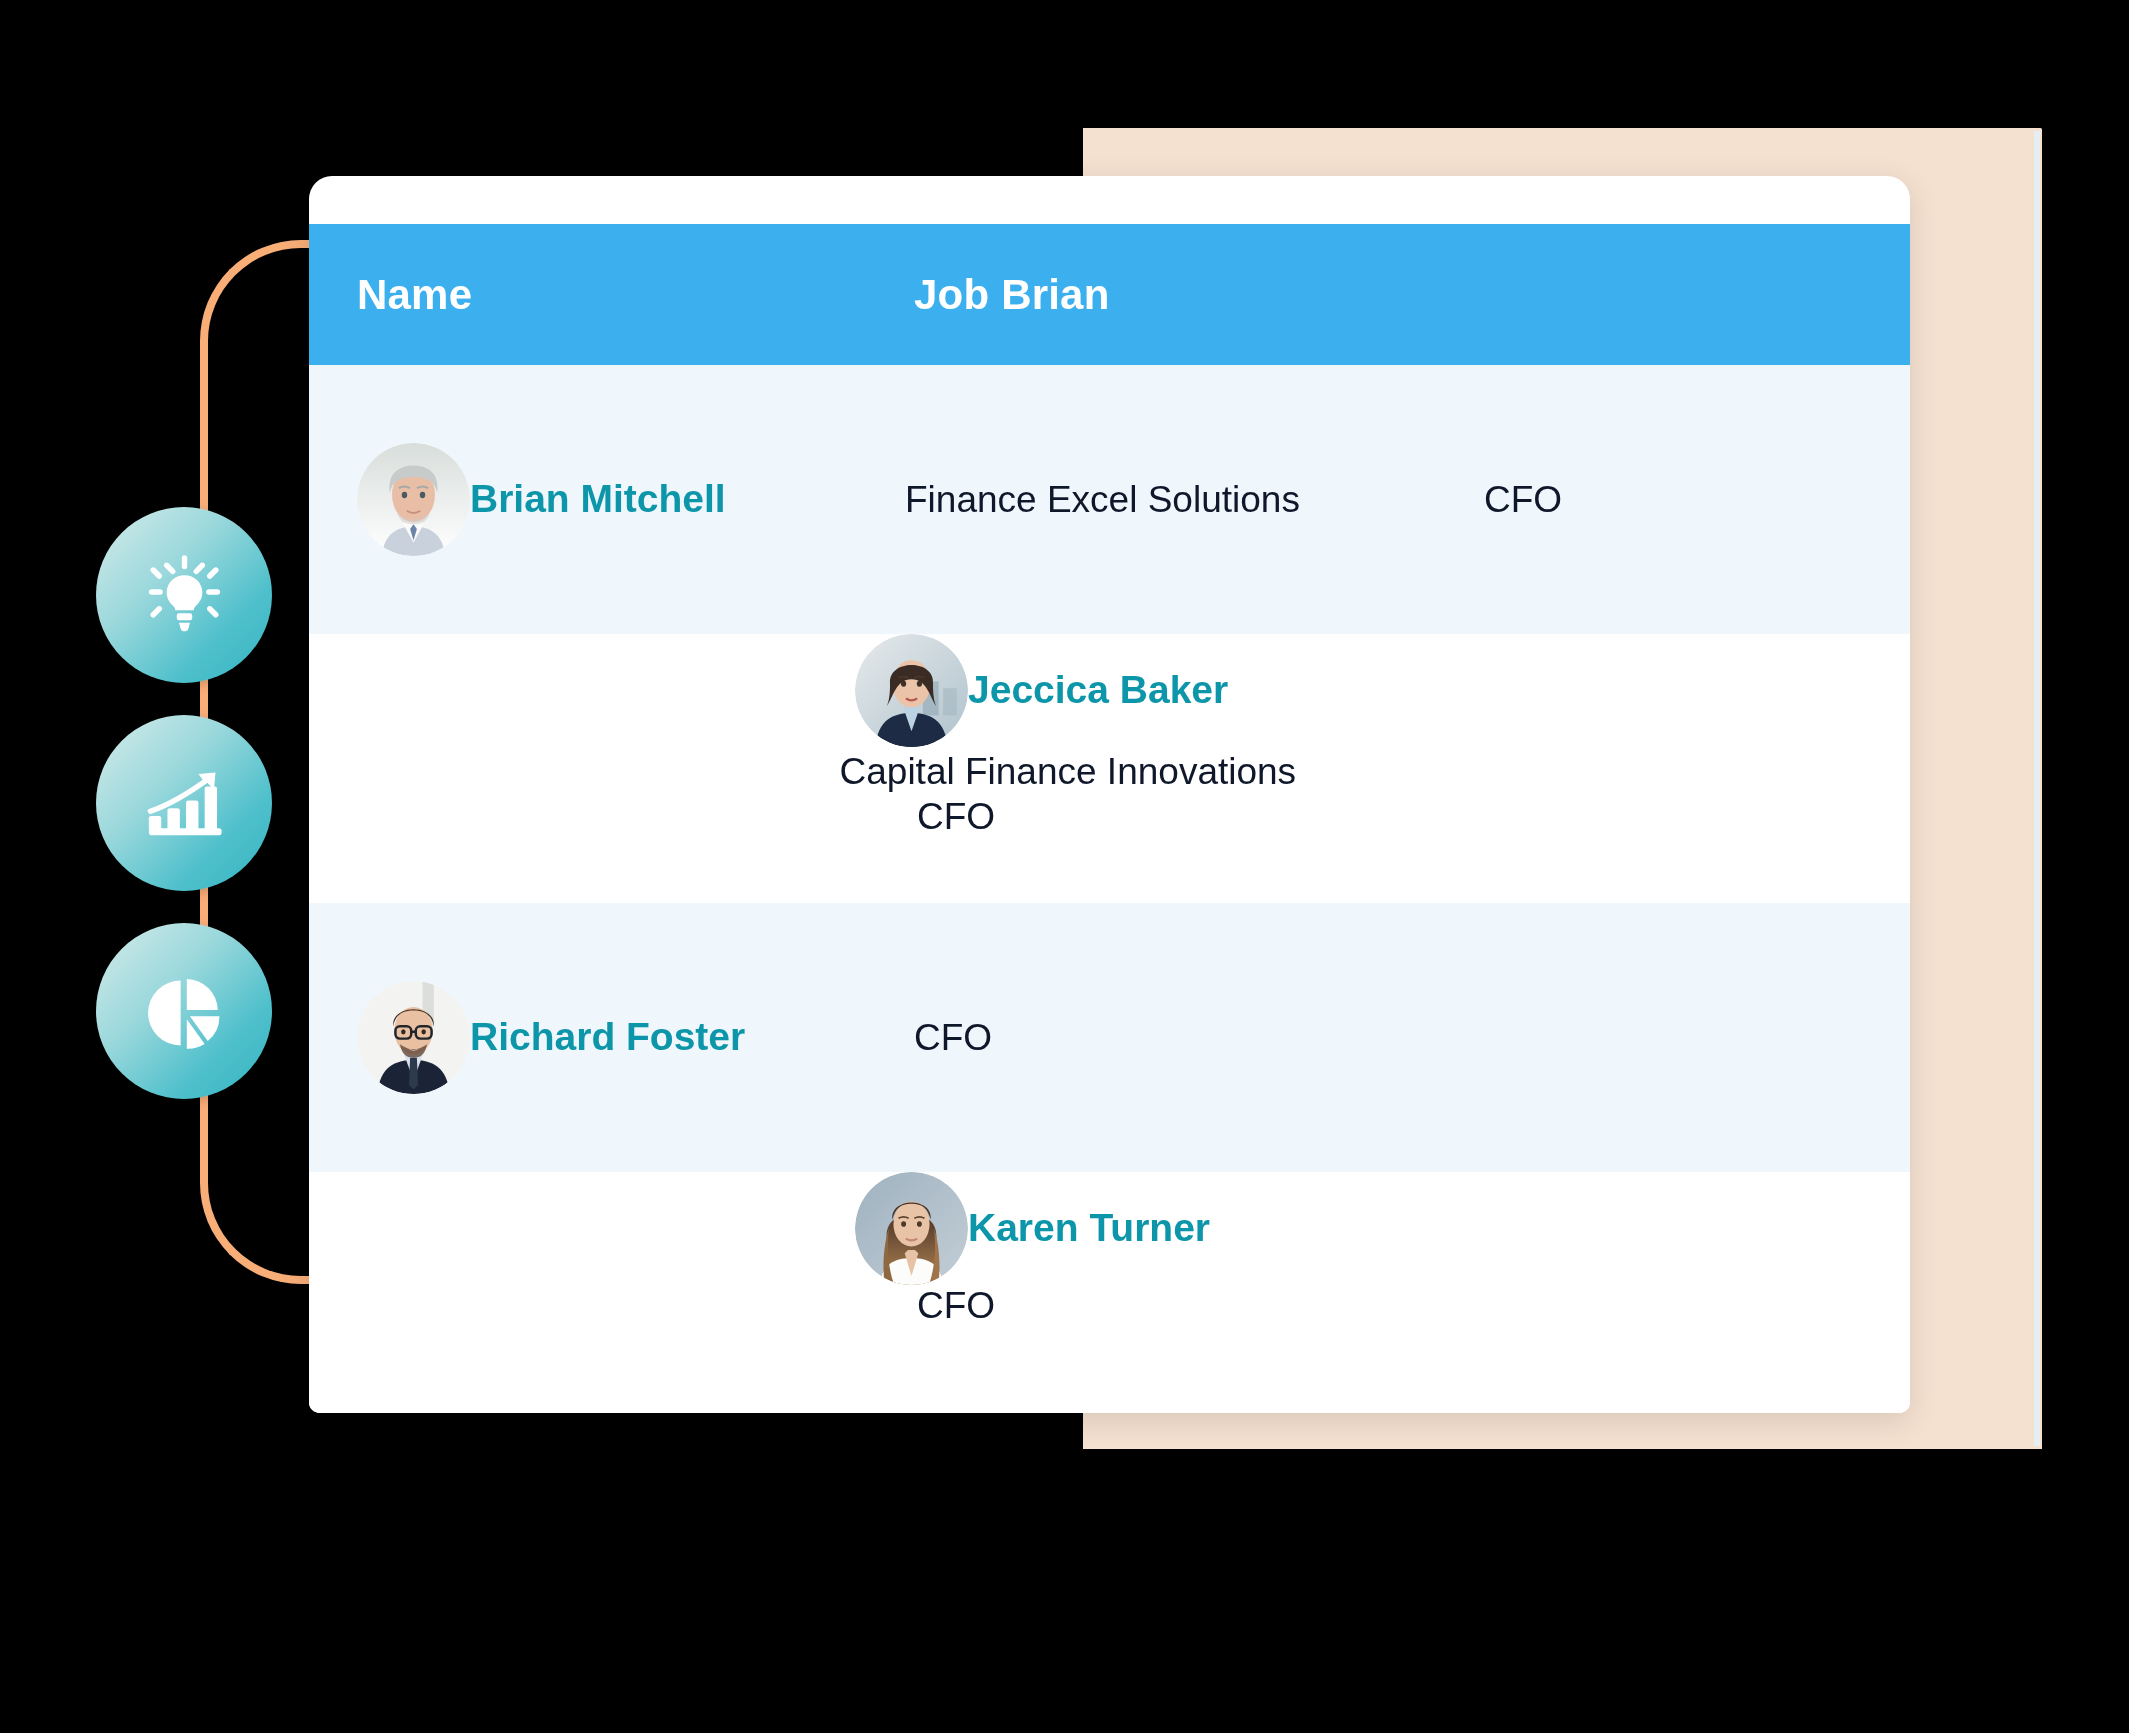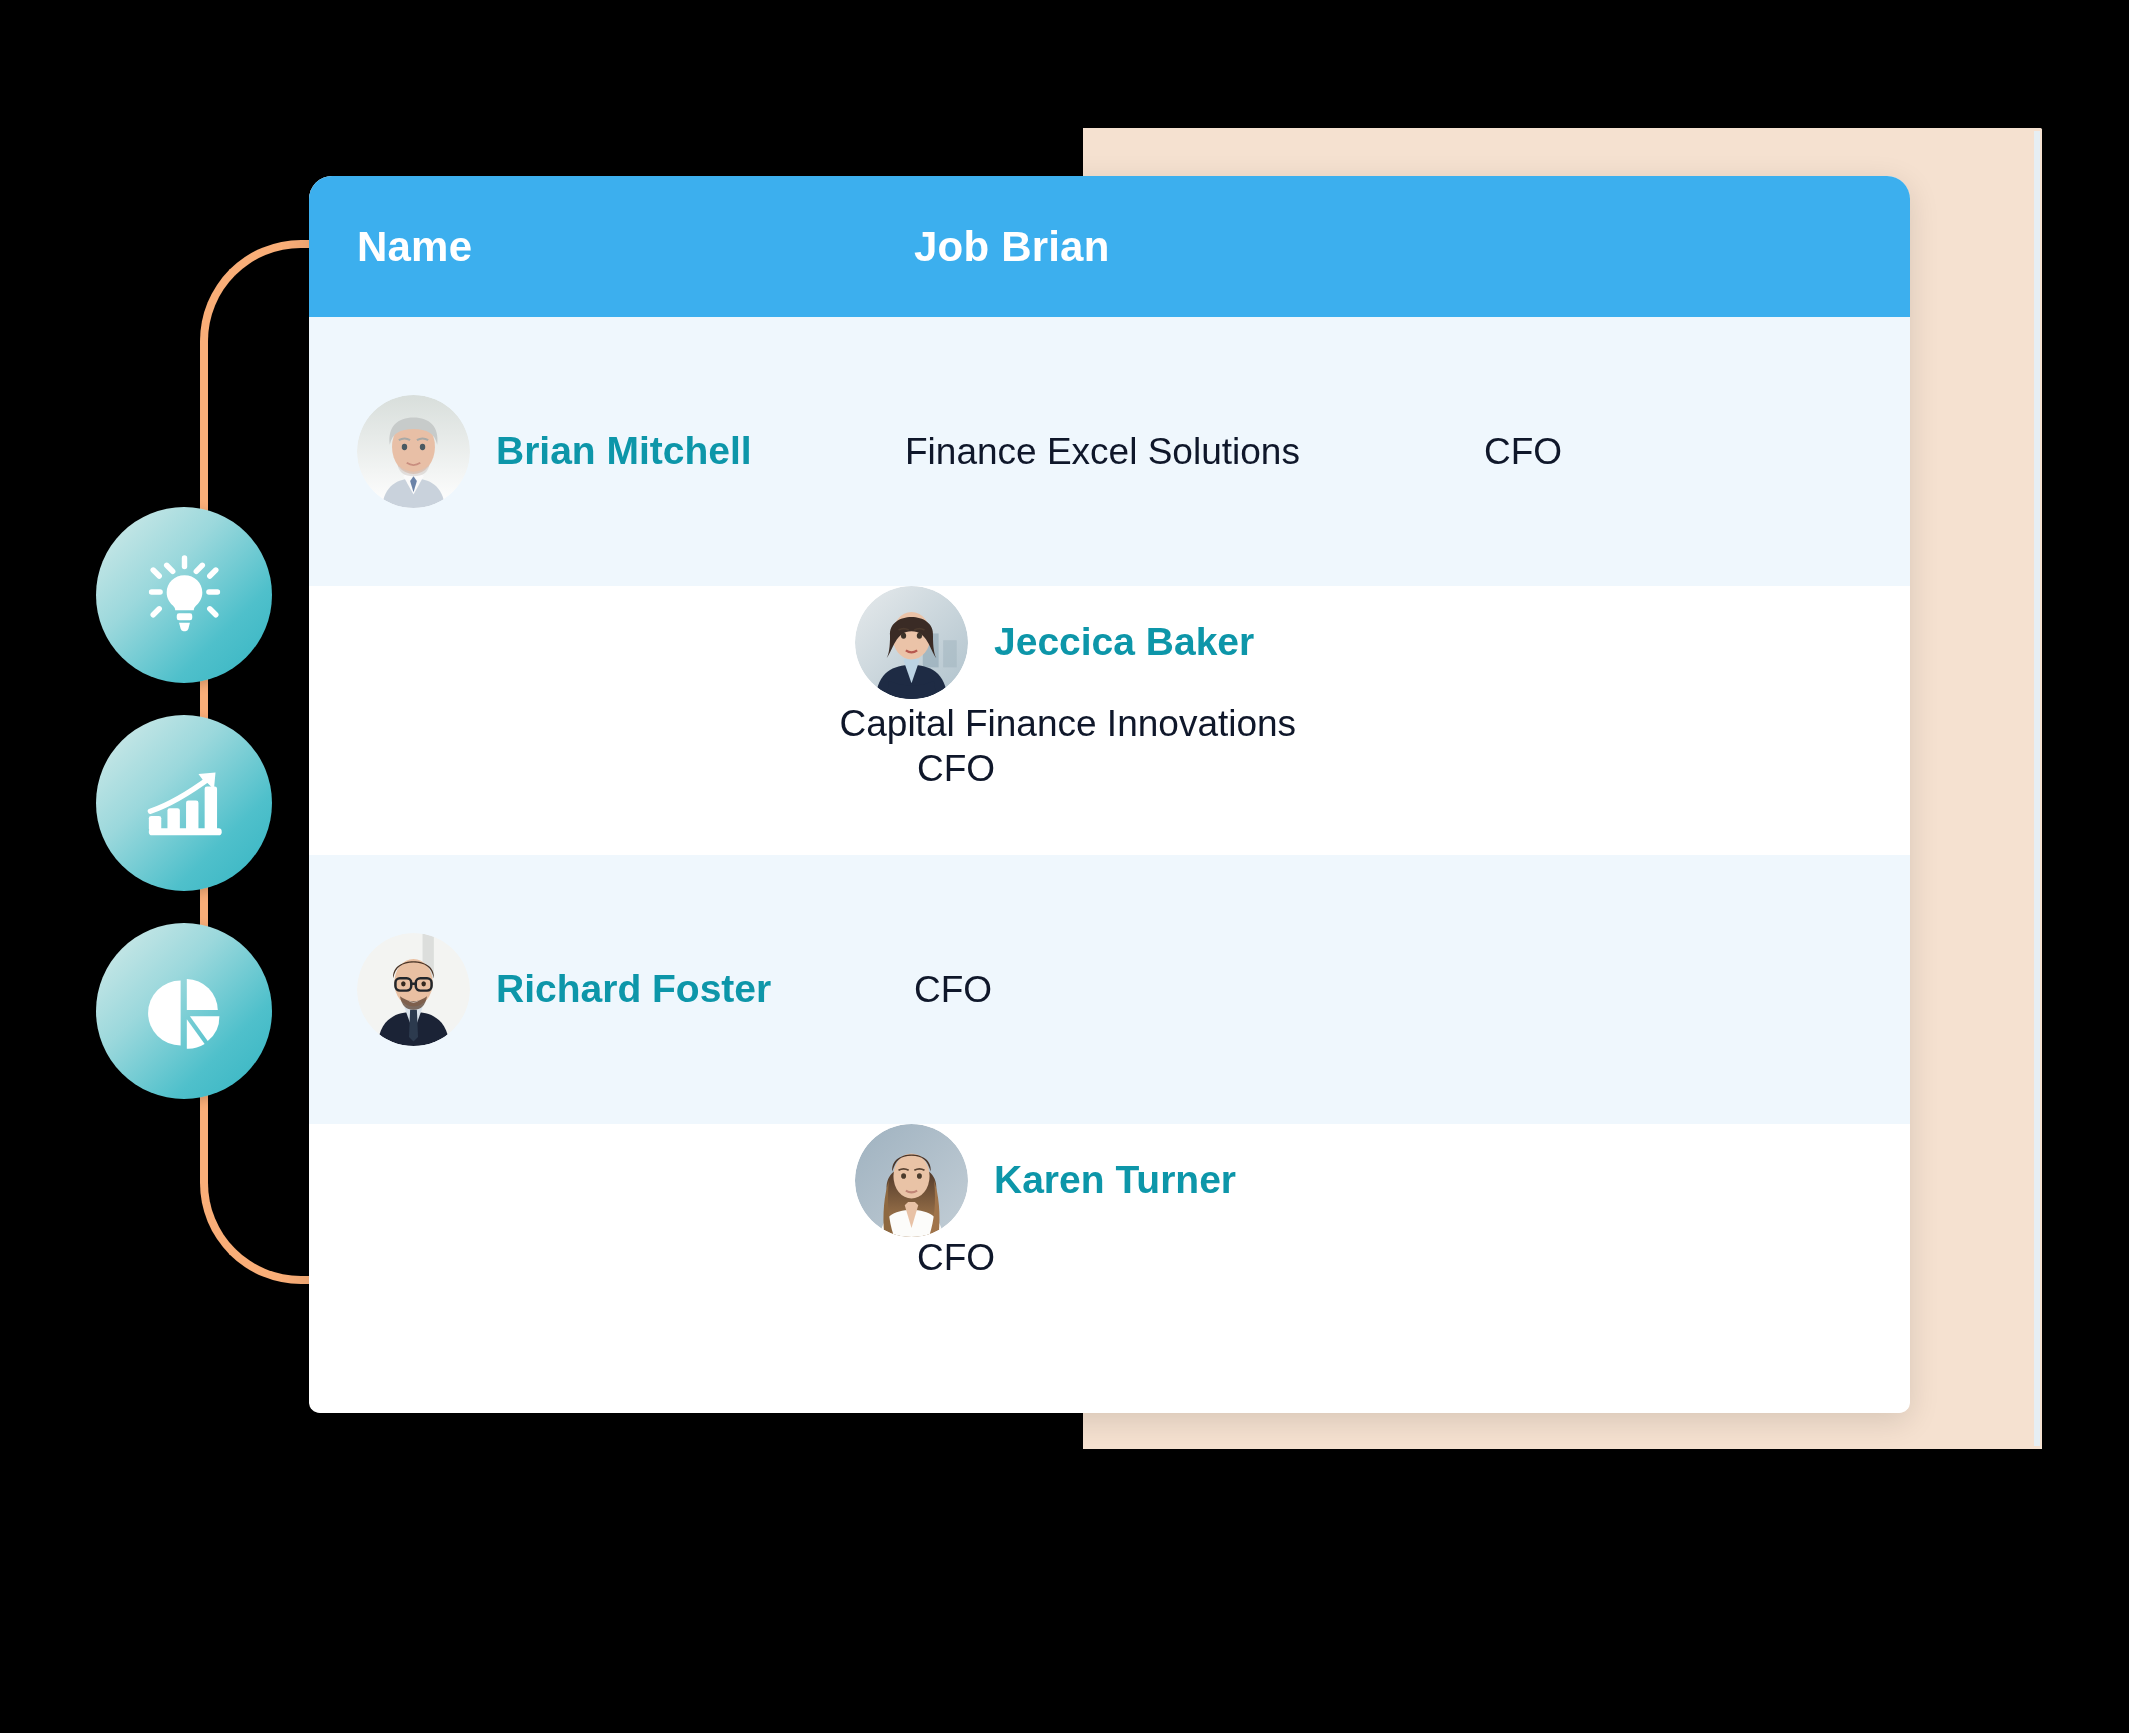--- a/index.html
+++ b/index.html
@@ -87,20 +87,21 @@
     z-index: 5;
     box-shadow: 0 7.7px 31px rgba(0,0,0,0.12);
   }
 
   .table-header {
     height: 141px;
     background: #3CAFEE;
     display: flex;
     align-items: center;
     padding: 0 0 0 48px;
+    margin-top: 48px;
   }
   .th {
     color: #FFFFFF;
     font-size: 42px;
     font-weight: bold;
     letter-spacing: 0.2px;
   }
   .col-name   { width: 557px; }
   .col-comp   { width: 588px; }
   .col-job    { width: 433px; }
@@ -113,21 +114,20 @@
     height: 269px;
     padding-left: 48px;
   }
   .row.alt { background: #EFF7FD; }
   .row.plain { background: #FFFFFF; flex-direction: column; }
 
   .cell-name {
     width: 557px;
     display: flex;
     align-items: center;
-    gap: 26px;
   }
   .avatar {
     width: 113px;
     height: 113px;
     border-radius: 50%;
     flex: 0 0 113px;
     overflow: hidden;
     position: relative;
   }
   .avatar svg { display: block; width: 113px; height: 113px; }

